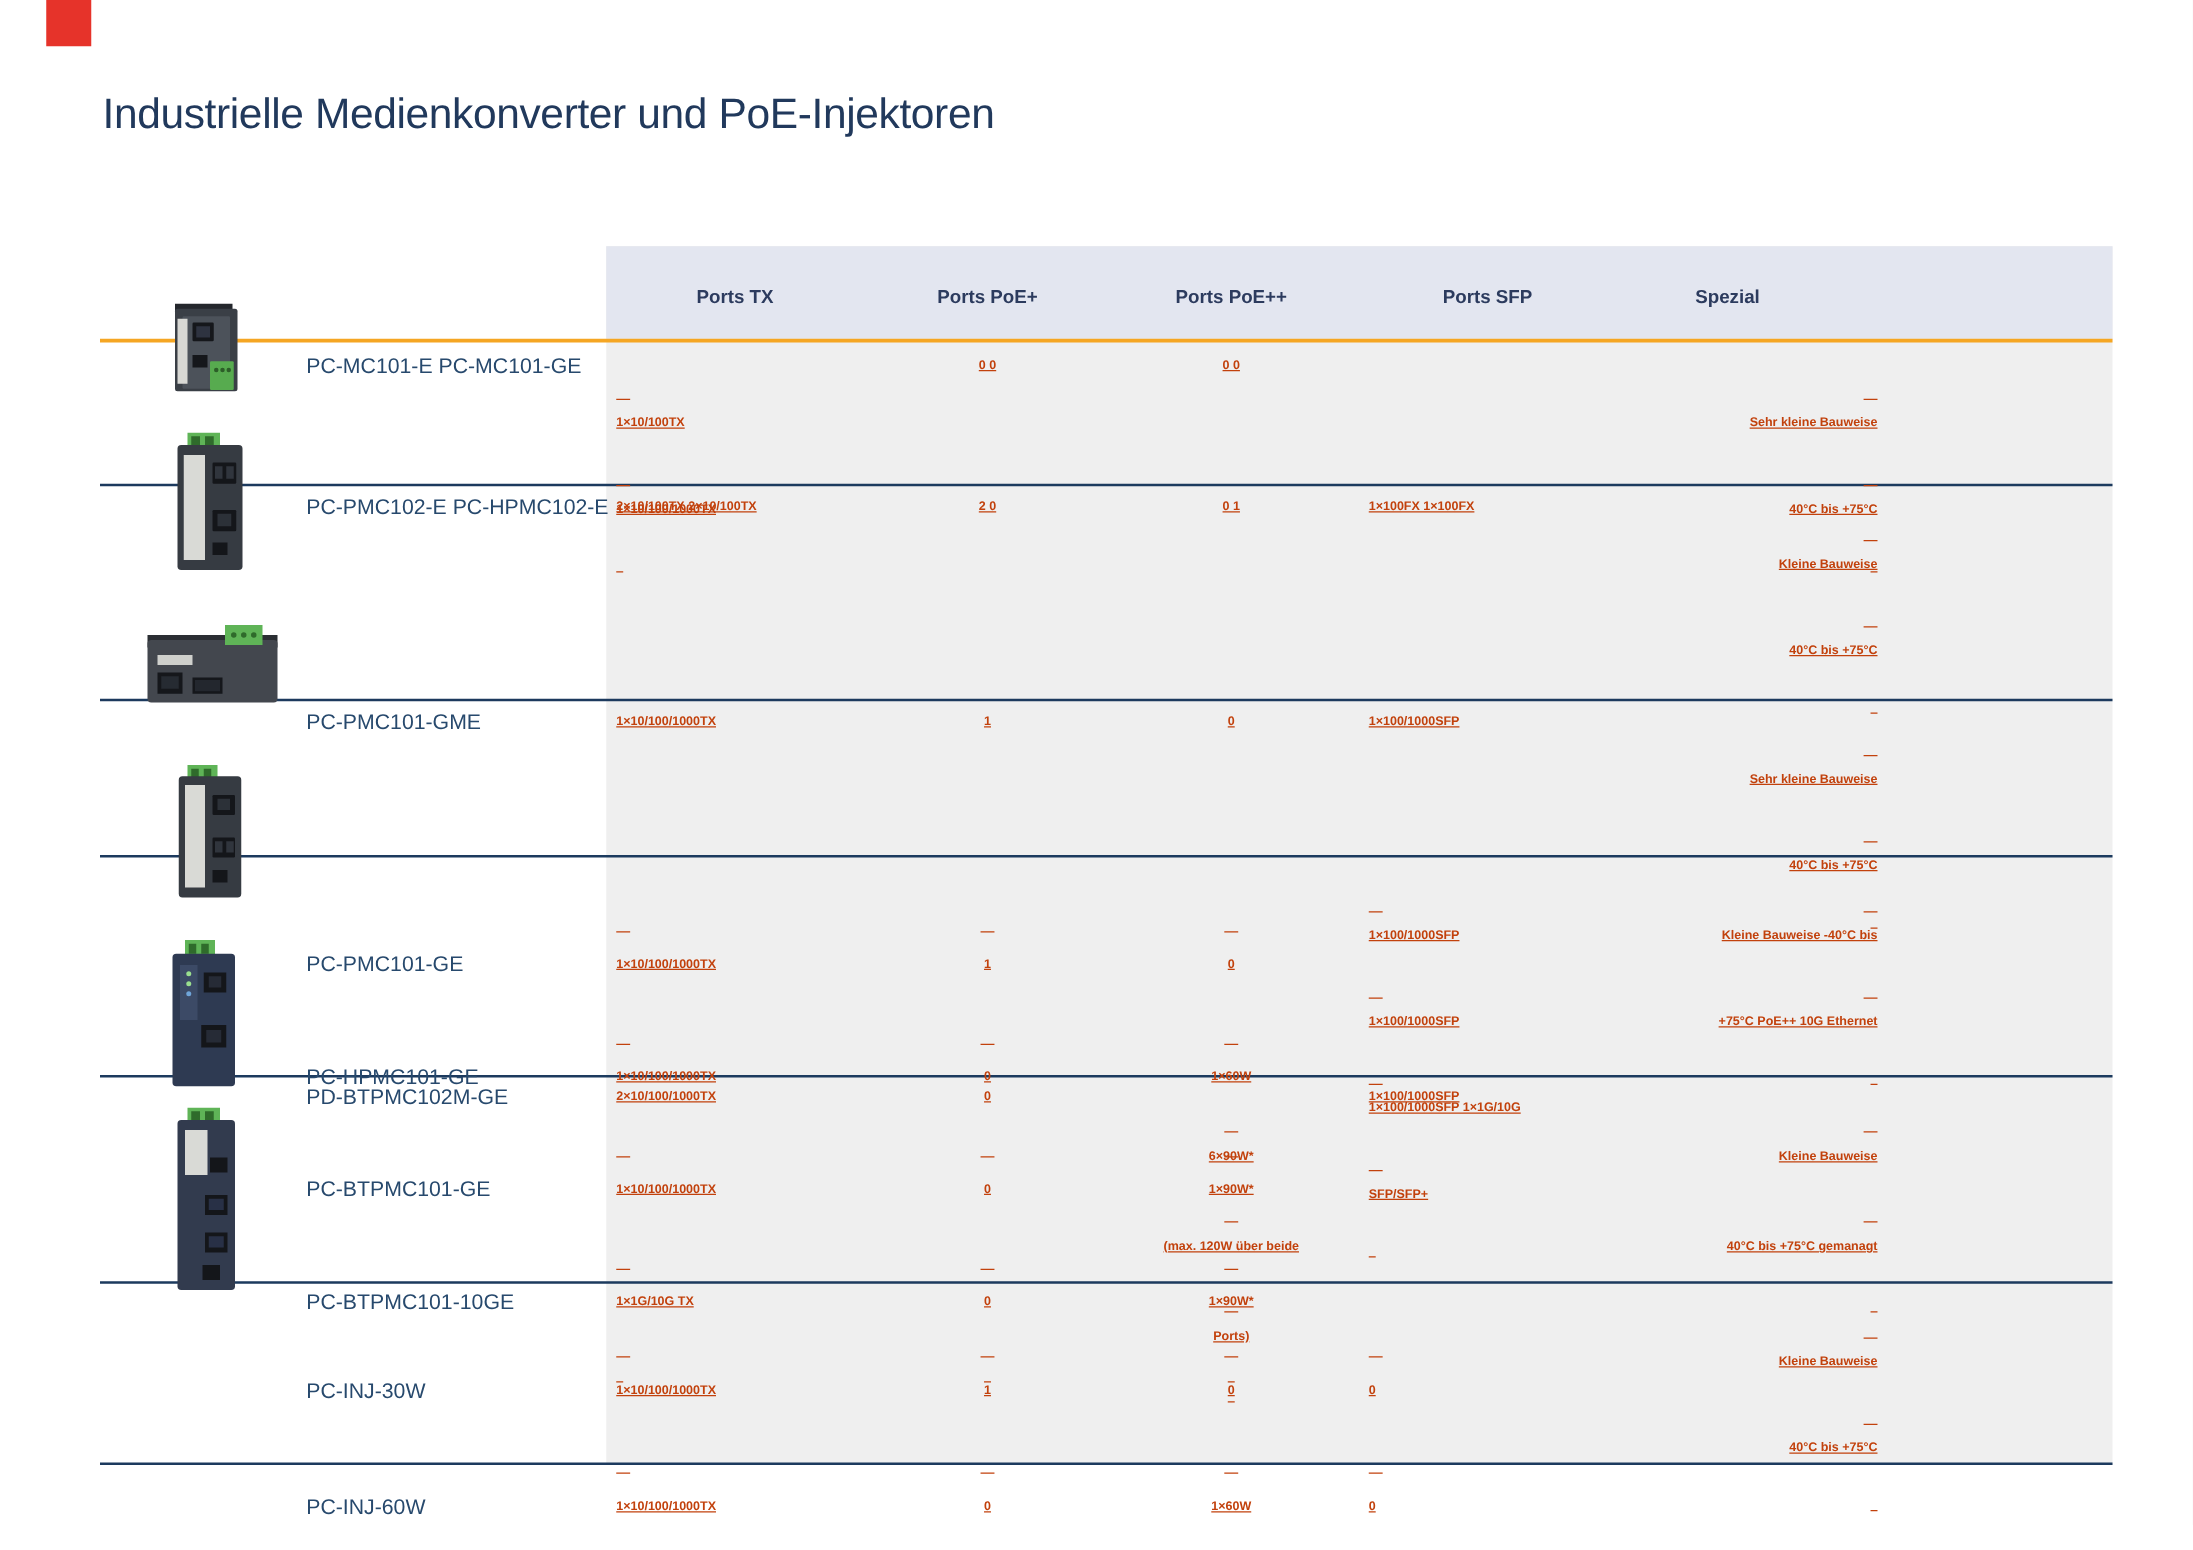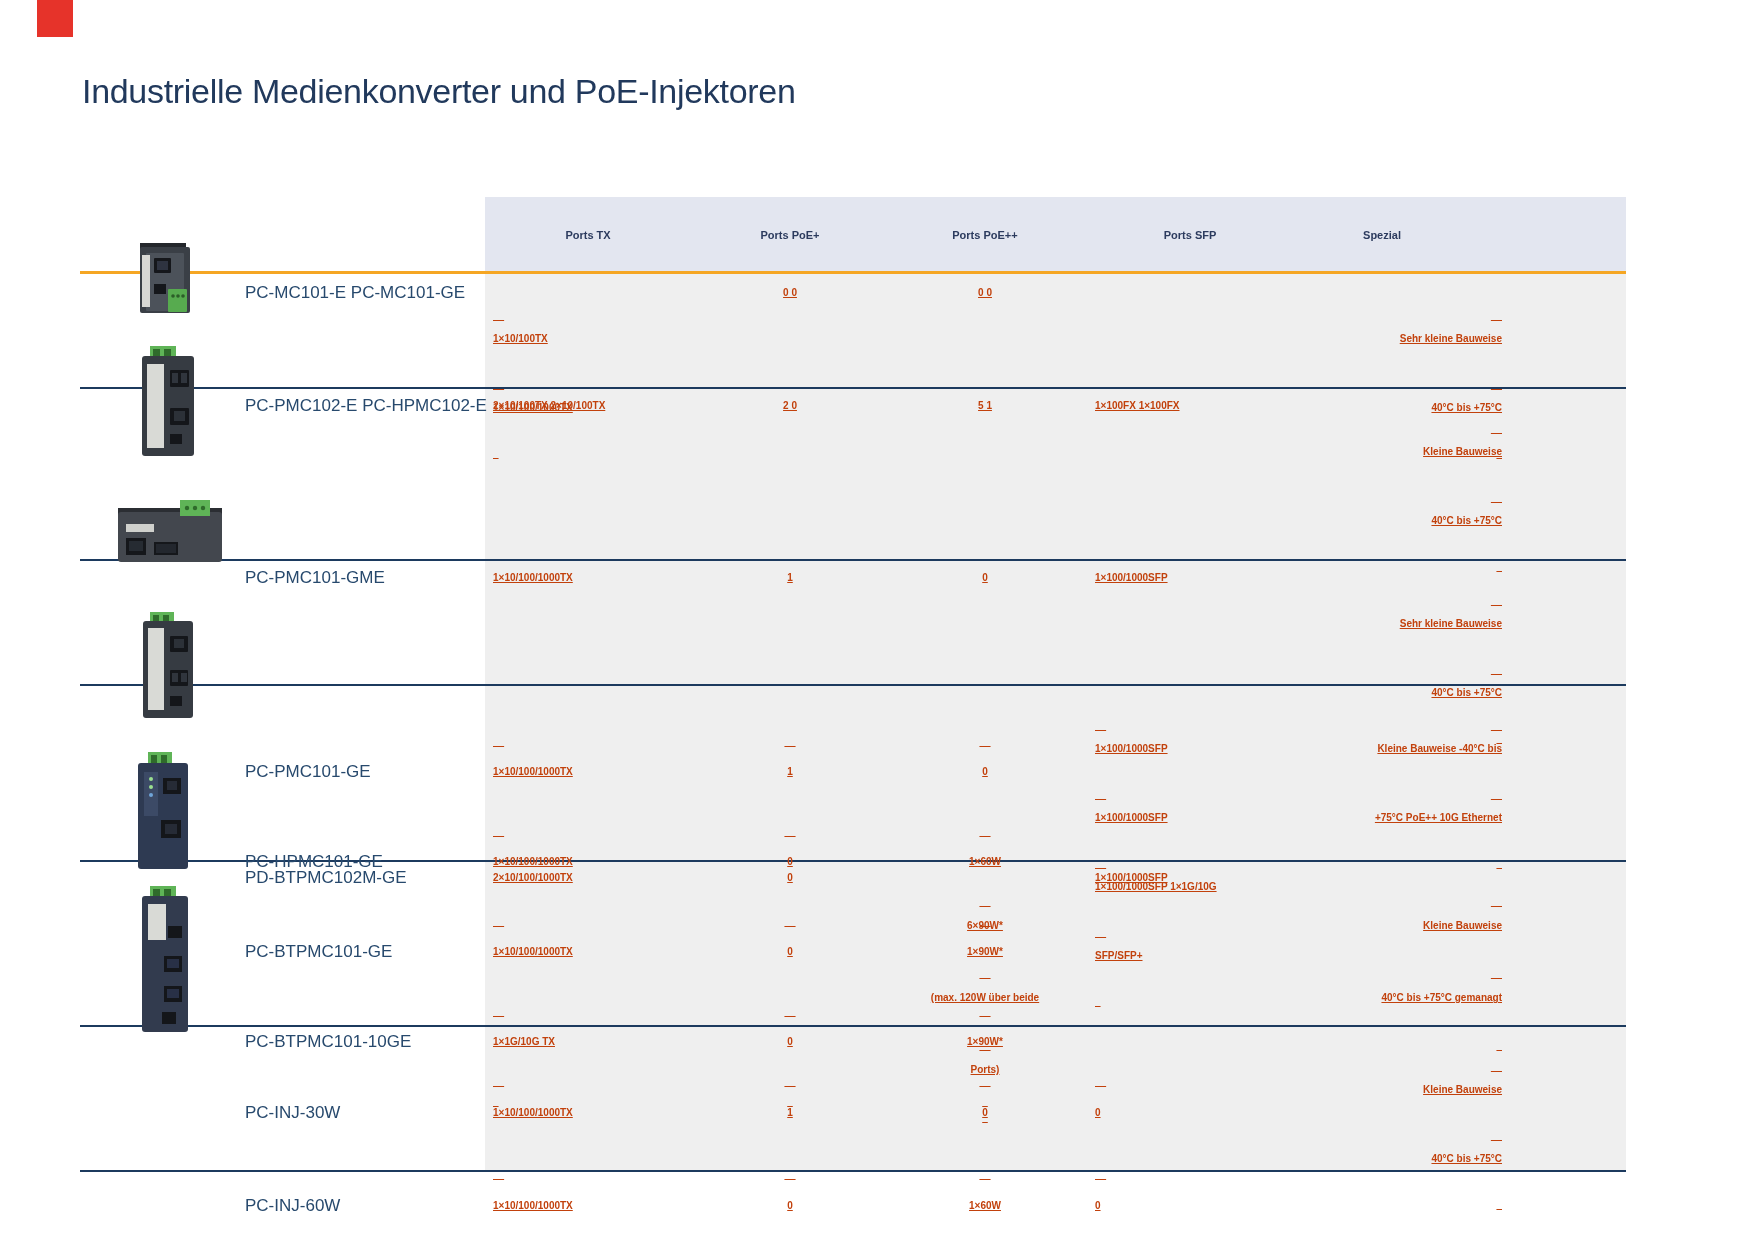--- a/index.html
+++ b/index.html
@@ -1,32 +1,32 @@
 <!DOCTYPE html>
 <html><head>
 <meta charset="utf-8">
 <style>
   * { margin:0; padding:0; box-sizing:border-box; }
   html,body { background:#ffffff; }
   body { font-family:"Liberation Sans", sans-serif; }
-  .canvas { position:relative; width:1626px; height:1240px; background:#ffffff; overflow:hidden; }
+  .canvas { position:relative; width:1754px; height:1240px; background:#ffffff; overflow:hidden; }
 
   .red-mark { position:absolute; left:37px; top:0; width:36px; height:37px; background:#E6332A; }
 
   .title { position:absolute; left:82px; top:72px; font-size:34px; font-weight:400;
            color:#21395C; letter-spacing:-0.3px; white-space:pre; }
 
   .panel { position:absolute; left:485px; top:197px; width:1205px; height:975px; background:#EFEFEF; }
   .band  { position:absolute; left:485px; top:197px; width:1205px; height:74px; background:#E3E6F0; }
 
   .hsep { position:absolute; left:80px; width:1610px; z-index:1; }
   .sep-orange { height:3px; background:#F5A623; }
   .sep-navy   { height:2px; background:#1C3A5E; }
 
-  .th { position:absolute; top:229px; font-size:11px; font-weight:700; color:#2C3B5E;
+  .th { position:absolute; top:229px; font-size:15px; font-weight:700; color:#2C3B5E;
         text-align:center; white-space:pre; z-index:2; }
   .th-tx  { left:493px;  width:190px; }
   .th-p1  { left:700px;  width:180px; }
   .th-p2  { left:880px;  width:210px; }
   .th-sfp { left:1095px; width:190px; }
   .th-sp  { left:1262px; width:240px; }
 
   .name { position:absolute; left:245px; font-size:17px; font-weight:400; color:#27496D;
           white-space:pre; z-index:2; }
   .cell { position:absolute; font-size:10px; font-weight:700; color:#c2410c;
@@ -103,21 +103,21 @@
     <rect x="36" y="24" width="19" height="17" rx="1" fill="#14161A"></rect>
     <rect x="38" y="27" width="6" height="10" fill="#30353D"></rect>
       <rect x="47" y="27" width="6" height="10" fill="#30353D"></rect>
     <rect x="36" y="62" width="19" height="17" rx="1" fill="#14161A"></rect>
     <rect x="40" y="65" width="11" height="10" fill="#2C3138"></rect>
     <rect x="36" y="88" width="12" height="10" fill="#14161A"></rect>
   </svg>
   <div class="name lh23" style="top:394px">PC-PMC102-E PC-HPMC102-E</div>
   <div class="cell c-tx lh23" style="top:394px">2×10/100TX 2×10/100TX</div>
   <div class="cell c-p1 lh23" style="top:394px">2 0</div>
-  <div class="cell c-p2 lh23" style="top:394px">5 1</div>
+  <div class="cell c-p2 lh23" style="top:394px">0 1</div>
   <div class="cell c-sfp lh23" style="top:394px">1×100FX 1×100FX</div>
   <div class="cell c-sp lh23" style="top:394px">
     <div>Kleine Bauweise</div>
     <div>40°C bis +75°C</div>
   </div>
 
   <svg class="dev" style="left:110px;top:498px" width="120" height="70" viewBox="0 0 120 70">
     <rect x="8" y="10" width="104" height="10" fill="#2B2E33"></rect>
     <rect x="8" y="14" width="104" height="50" rx="3" fill="#43474E"></rect>
     <rect x="70" y="2" width="30" height="16" fill="#5FB457"></rect>

